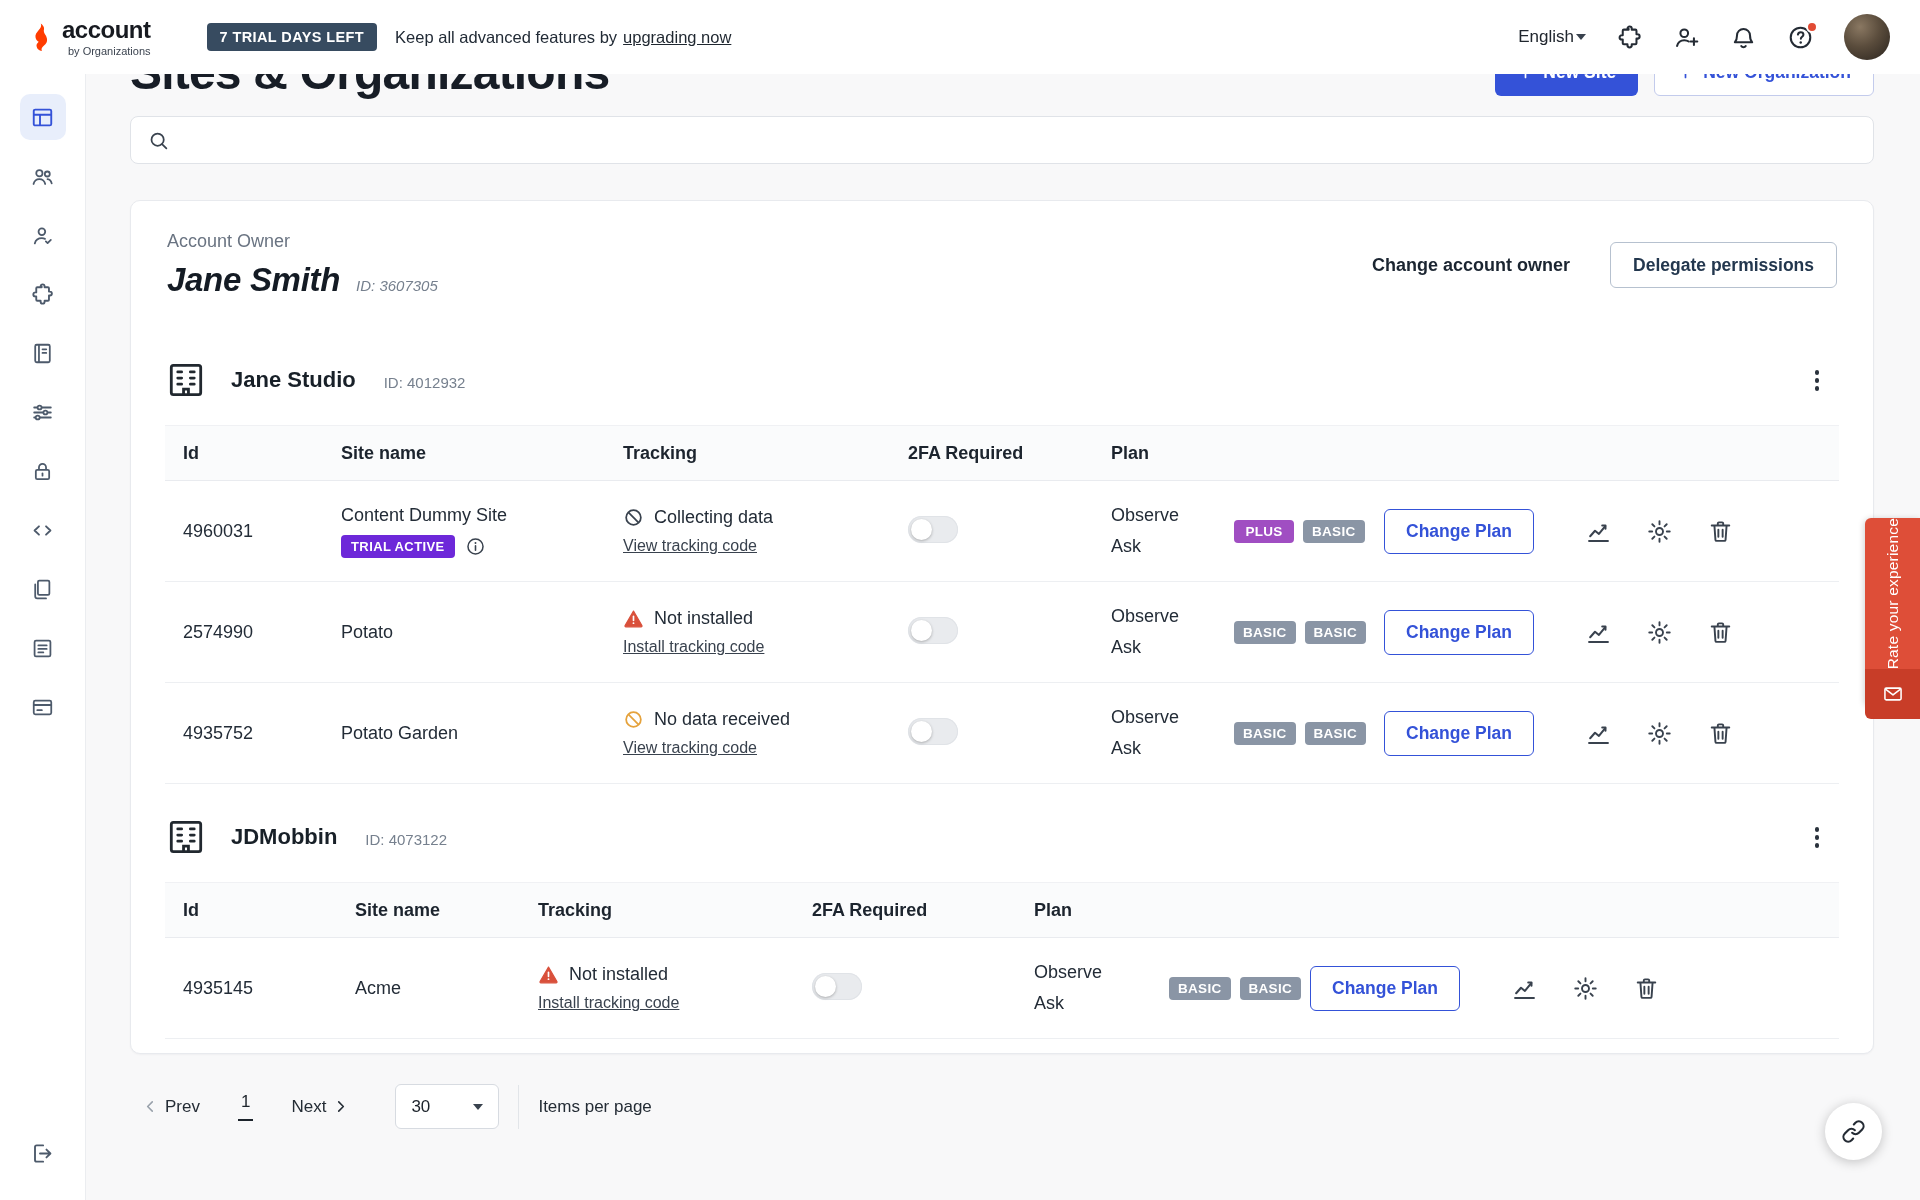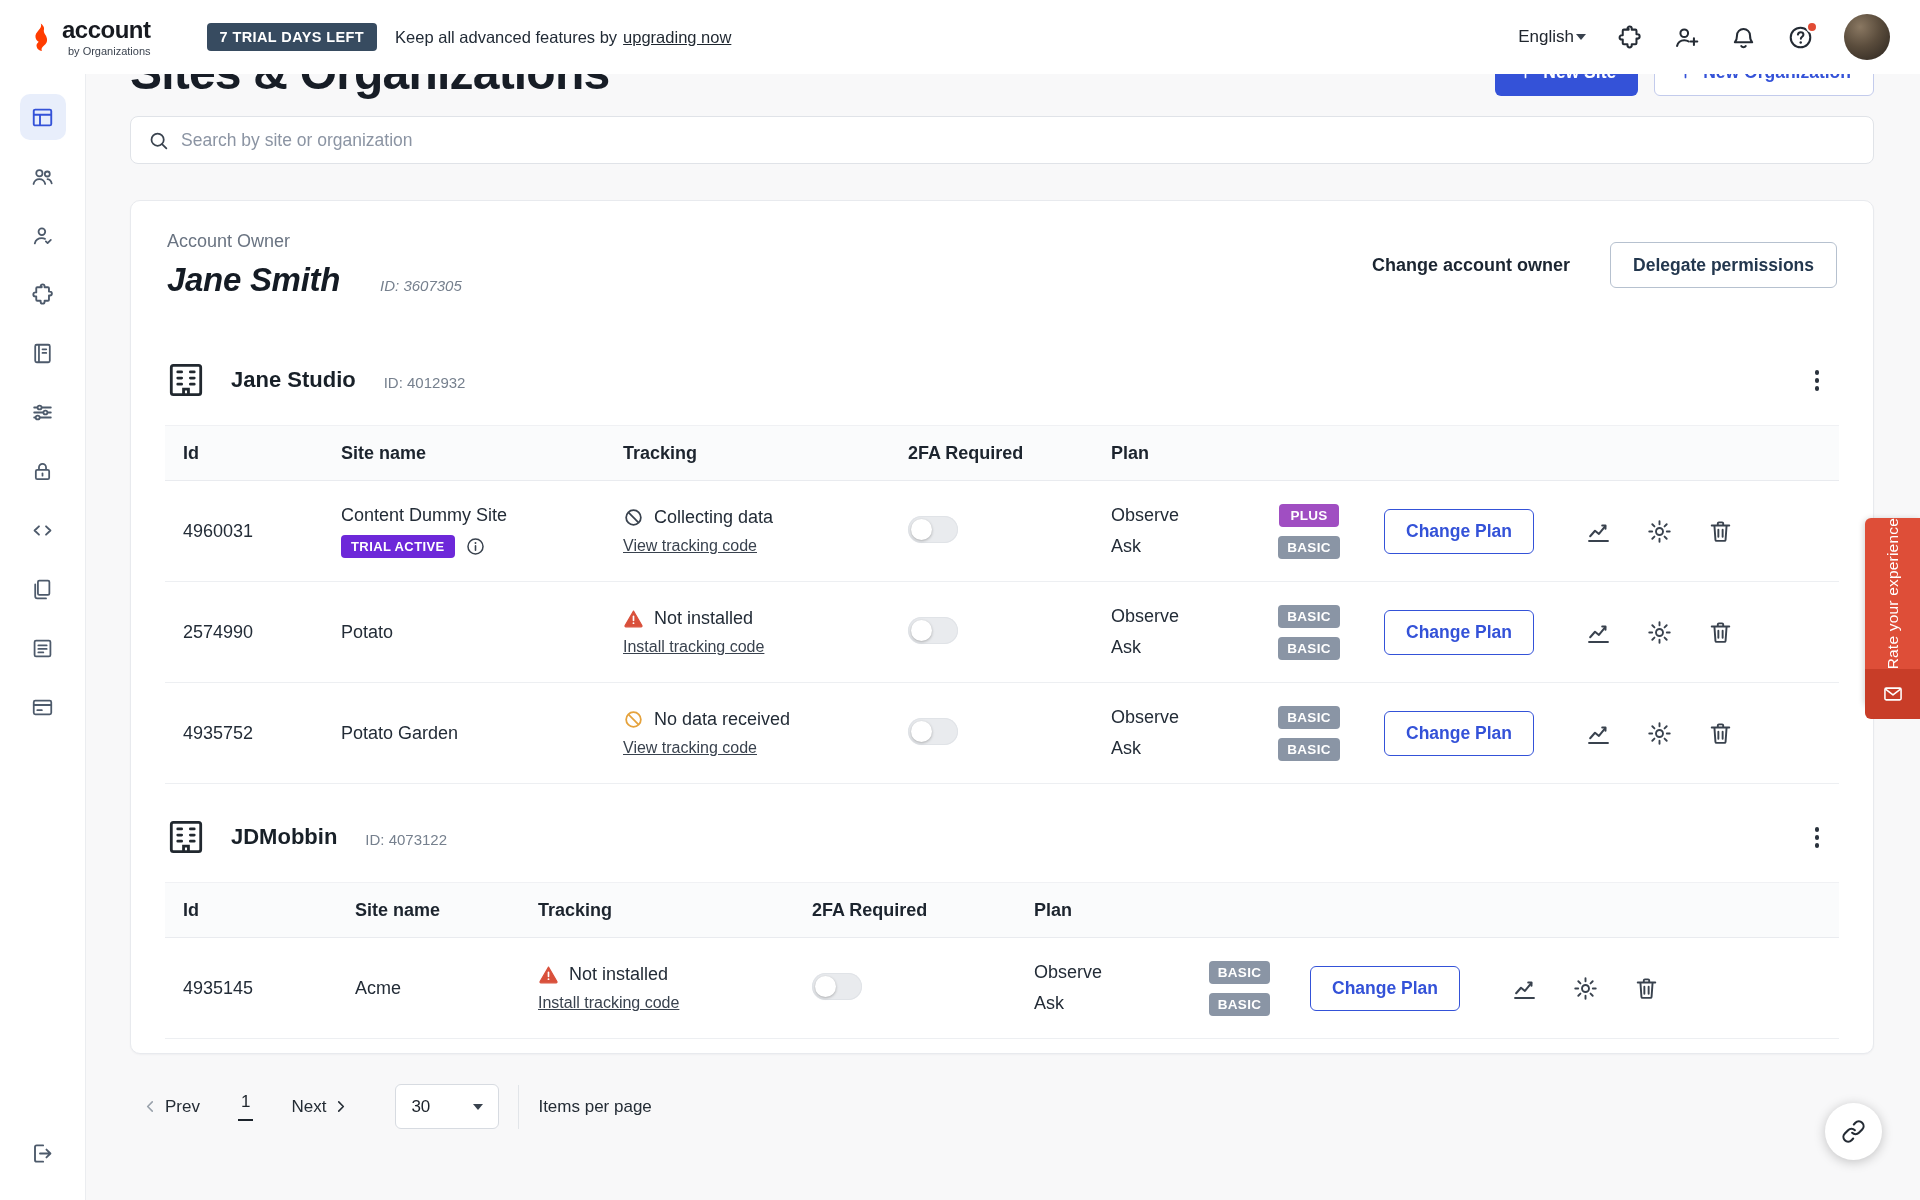--- a/index.html
+++ b/index.html
@@ -54,21 +54,21 @@
   .search svg{width:21px;height:21px;color:#39424e;flex:none;}
   .search input{border:0;outline:0;flex:1;font-size:17.5px;color:#20262e;background:transparent;font-family:inherit;}
   .search input::placeholder{color:#8b94a3;}
 
   .card{margin-top:36px;background:#fff;border:1px solid #e8eaee;border-radius:10px;padding:26px 34px 14px;box-shadow:0 1px 2px rgba(16,24,40,.04);}
 
   .owner-row{display:flex;align-items:center;justify-content:space-between;padding:4px 2px 28px;}
   .owner-label{font-size:18px;color:#6a7482;margin-bottom:9px;}
   .owner-name-line{display:flex;align-items:baseline;gap:16px;font-style:italic;}
   .owner-name{font-size:33px;font-weight:700;color:#141b24;letter-spacing:-0.3px;}
-  .owner-id{font-size:15px;color:#76808e;margin-left:24px;}
+  .owner-id{font-size:15px;color:#76808e;}
   .owner-actions{display:flex;align-items:center;gap:40px;}
   .change-owner{font-size:18px;font-weight:700;color:#1b2531;cursor:pointer;}
   .btn-delegate{background:#fff;border:1px solid #b6c1cf;color:#23374e;height:46px;}
 
   .org{padding-top:32px;}
   .org-head{display:flex;align-items:center;}
   .org-icon{width:42px;height:42px;color:#21282f;flex:none;}
   .org-icon svg{width:42px;height:42px;}
   .org-name{font-size:22px;font-weight:700;margin-left:24px;color:#182028;}
   .org-id{font-size:15px;color:#76808e;margin-left:28px;position:relative;top:2px;}
@@ -86,21 +86,21 @@
   .info-icon{width:21px;height:21px;color:#39424e;cursor:pointer;}
   .track-line{display:flex;align-items:center;gap:10px;font-size:18px;color:#232c37;}
   .ticon{width:21px;height:21px;flex:none;}
   .ticon.collecting{color:#39424e;}
   .ticon.warn{color:#d9503b;}
   .ticon.no-data{color:#e5a23c;}
   .track-link{display:inline-block;margin-top:9px;font-size:16px;color:#39424e;text-decoration:underline;cursor:pointer;}
   .toggle{width:50px;height:27px;border-radius:14px;background:#e9ebee;box-shadow:inset 0 0 0 1px #e0e3e7;display:inline-block;position:relative;cursor:pointer;}
   .toggle .knob{position:absolute;left:3px;top:3px;width:21px;height:21px;border-radius:50%;background:#fff;box-shadow:0 1px 3px rgba(0,0,0,.28);}
   .cplan{display:flex;flex-direction:column;gap:10px;font-size:18px;color:#232c37;}
-  .cbadges{display:flex;flex-direction:column;gap:9px;align-items:center;}
+  .cbadges{display:flex;flex-direction:row;gap:9px;align-items:center;}
   .badge.plan{min-width:60px;font-size:13.5px;padding:4px 9px;letter-spacing:.3px;background:#8a95a5;}
   .btn-plan{height:45px;padding:0 21px;border-radius:6px;border:1.5px solid #3452d8;color:#3452d8;background:#fff;font-weight:700;font-size:17.5px;cursor:pointer;font-family:inherit;white-space:nowrap;}
   .cactions{display:flex;gap:34px;align-items:center;padding-left:16px;}
   .act{width:27px;height:27px;color:#39424e;cursor:pointer;}
   .act svg{width:27px;height:27px;}
 
   
   .pager{display:flex;align-items:center;margin-top:30px;padding-left:12px;}
   .pg-btn{display:flex;align-items:center;gap:6px;font-size:17px;color:#242c35;cursor:pointer;}
   .chev{width:17px;height:17px;}
@@ -373,21 +373,20 @@
           </svg>
         <span>New Organization</span>
       </button>
     </div>
   </div>
 
   <div class="search">
     <svg>
         <use href="#i-search"></use>
       </svg>
-    <input type="text" placeholder="Search by site or organization" style="">
   </div>
 
   <div class="card">
 
     <div class="owner-row">
       <div>
         <div class="owner-label">Account Owner</div>
         <div class="owner-name-line">
           <span class="owner-name">Jane Smith</span>
           <span class="owner-id">ID: 3607305</span>

